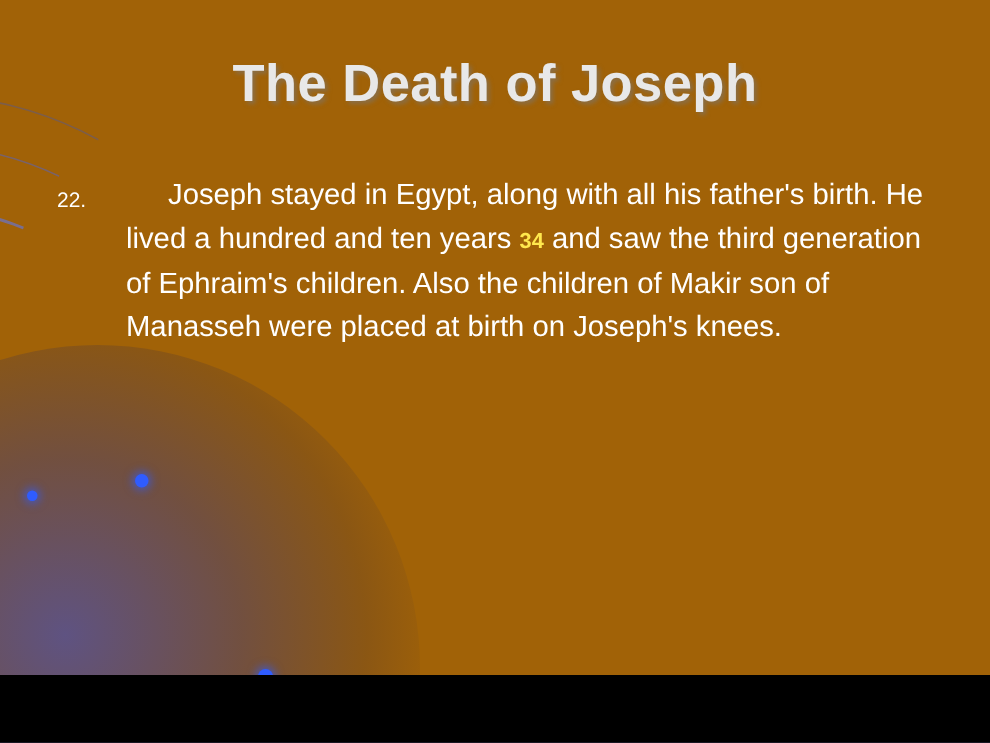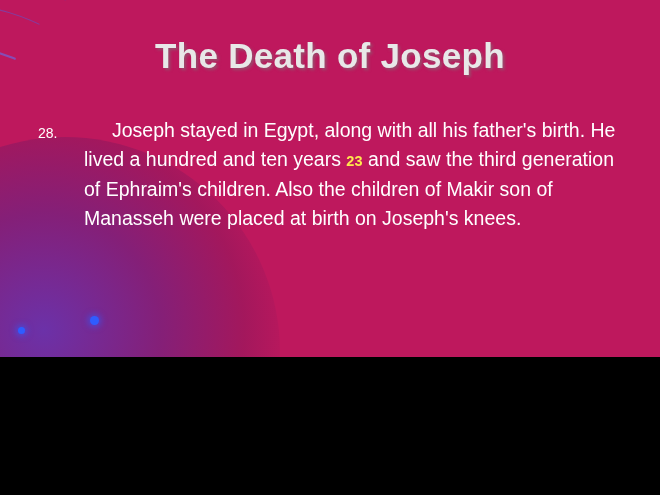--- a/index.html
+++ b/index.html
@@ -9,22 +9,22 @@
   }
   body {
     width: 660px;
     height: 495px;
     overflow: hidden;
     font-family: "Liberation Sans", sans-serif;
   }
   .slide {
     position: relative;
     width: 660px;
-    height: 357px;
-    background: #be185d;
+    height: 450px;
+    background: #a16207;
     overflow: hidden;
   }
   
   .glow {
     position: absolute;
     left: -150px;
     bottom: -210px;
     width: 430px;
     height: 430px;
     border-radius: 50%;
@@ -133,20 +133,20 @@
   <div class="arc arc2"></div>
   <div class="arc arc3"></div>
   <div class="dot dot1"></div>
   <div class="dot dot2"></div>
   <div class="dot dot3"></div>
 
   <div class="title">The Death of Joseph</div>
 
   <div class="body-block">
     <div class="para">
-      <span class="verse-num">28.</span>
+      <span class="verse-num">22.</span>
       <span class="indent"></span><span>Joseph stayed in Egypt, along with all his father's birth. He lived a hundred and ten years</span>
-      <span class="ref">23</span>
+      <span class="ref">34</span>
       <span>and saw the third generation of Ephraim's children. Also the children of Makir son of Manasseh were placed at birth on Joseph's knees.</span>
     </div>
   </div>
 
 </div>
 
 </body></html>

